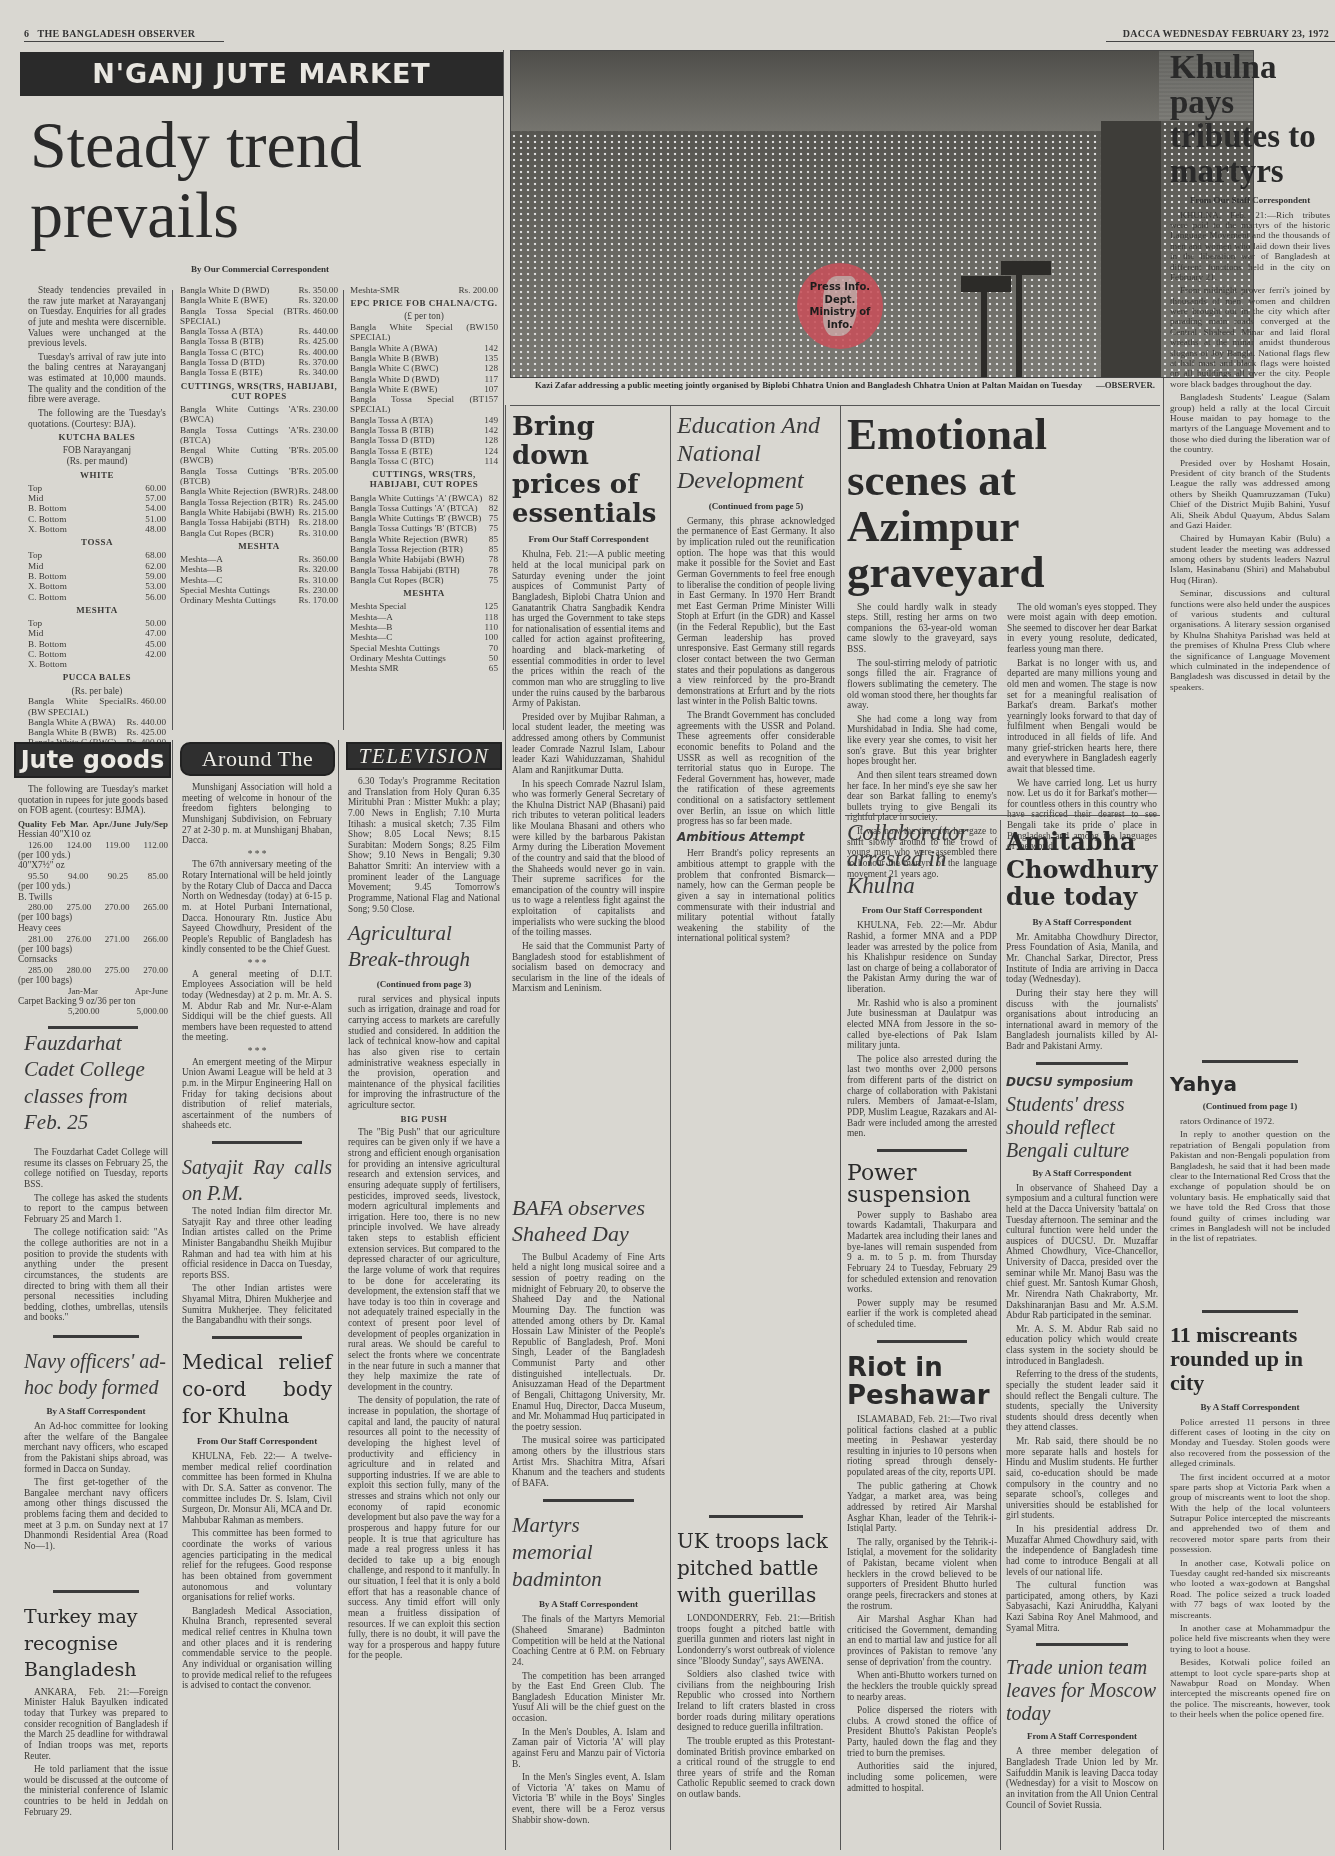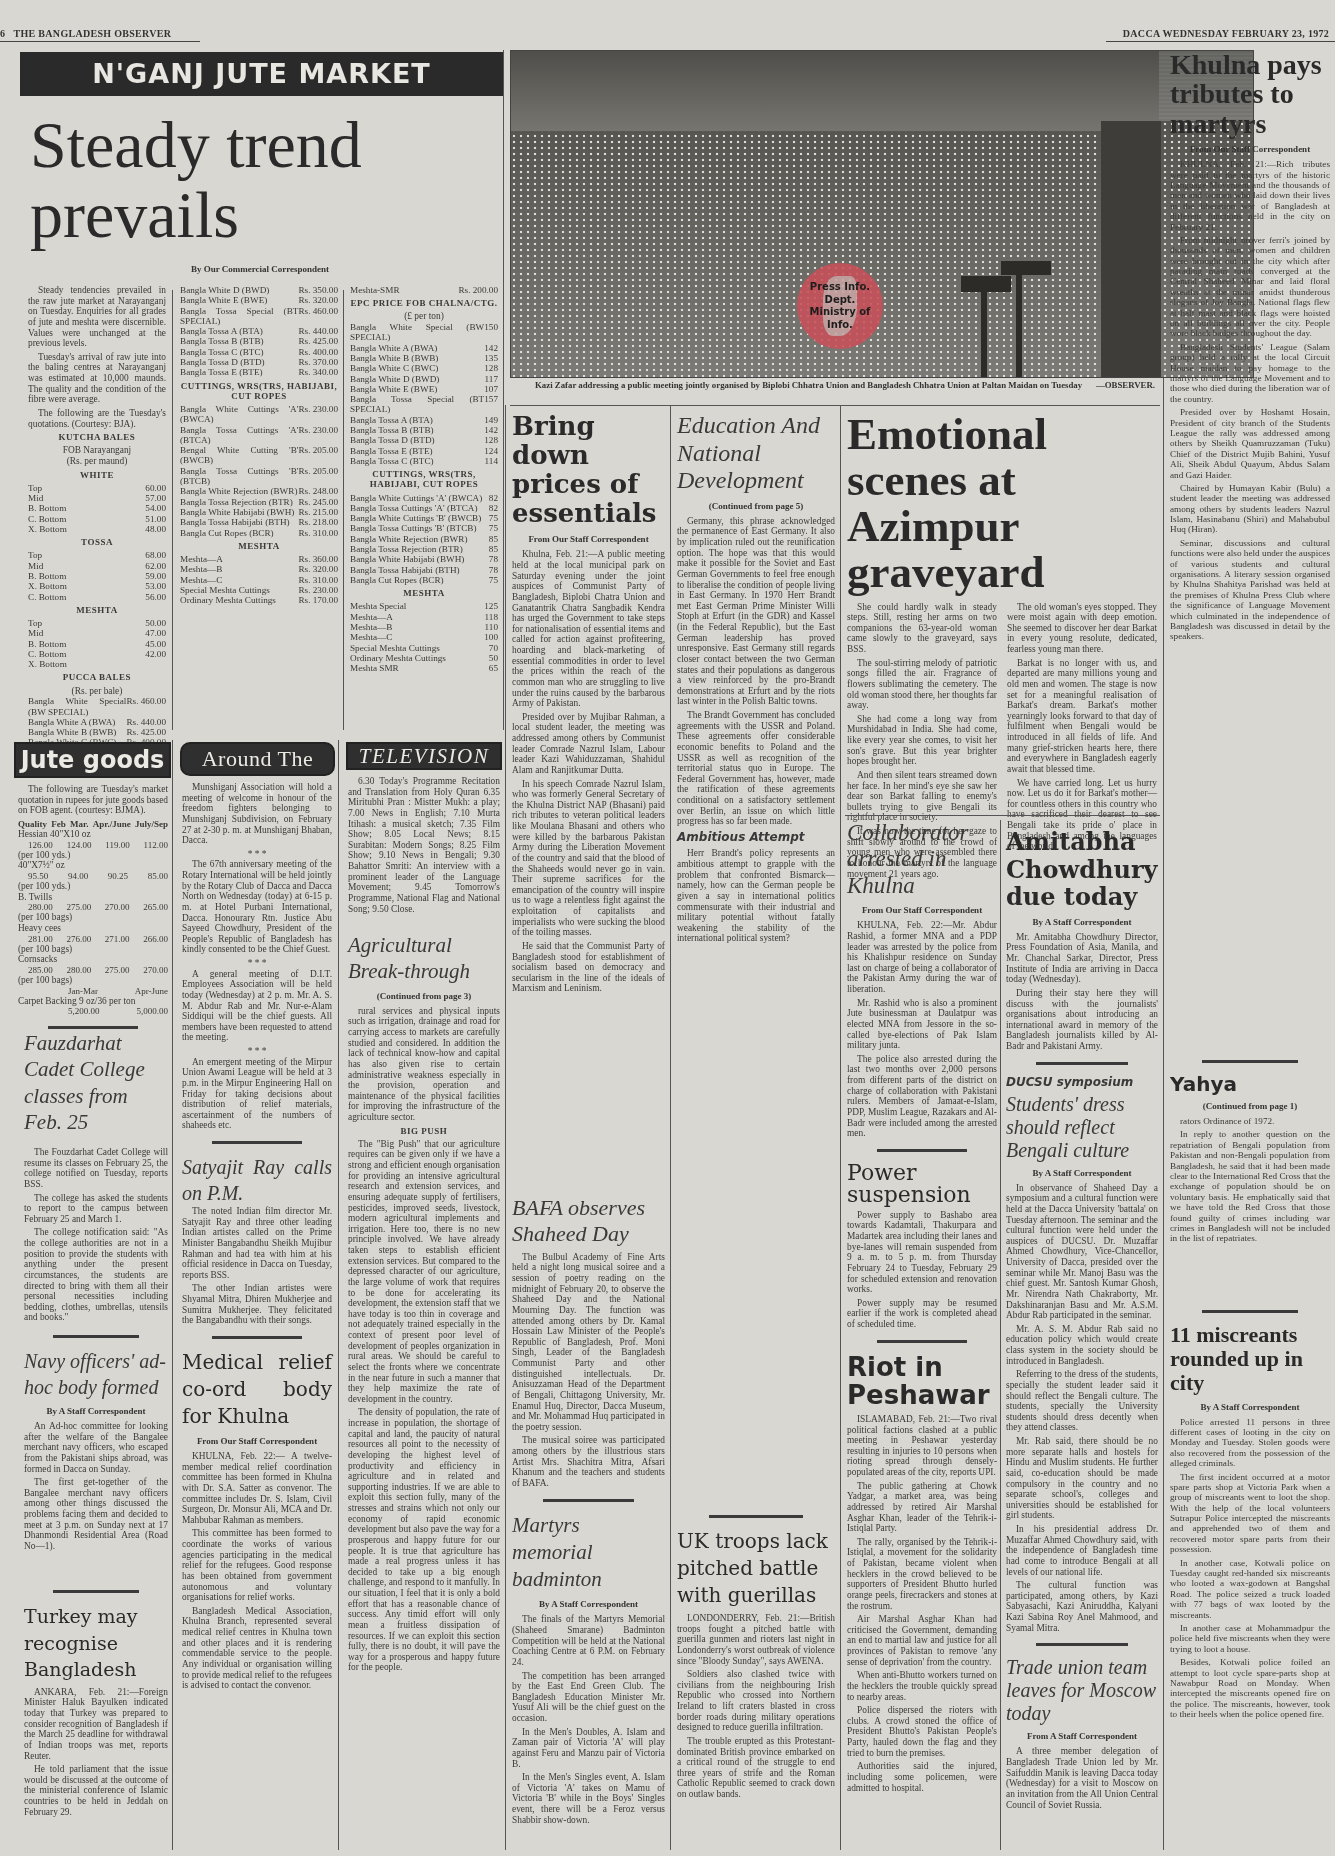--- a/index.html
+++ b/index.html
@@ -52,21 +52,21 @@
   .stamp span { position: relative; }
   .caption { font-size: 8.8px; font-weight: bold; line-height: 1.15; color: #333; }
   .sub-italic-sans { font-family: "DejaVu Sans", sans-serif; font-style: italic; font-weight: bold; font-size: 12px; color: #3a3a3a; margin: 4px 0; }
   .tab-row { display: flex; justify-content: space-between; font-size: 9px; line-height: 1.12; }
 </style>
 </head>
 <body>
 
 <div class="page">
 
-  <div class="abs folio" style="left:0; width:200px;">
+  <div class="abs folio" style="left:24px; width:200px;">
     <span>6</span>&nbsp;&nbsp;
     <span>THE BANGLADESH OBSERVER</span>
   </div>
   <div class="abs folio" style="left:1106px; width:240px; text-align:center;">
     <span>DACCA WEDNESDAY FEBRUARY 23, 1972</span>
   </div>
 
   <div class="vrule" style="left:172px; top:290px; height:440px;"></div>
   <div class="vrule" style="left:343px; top:290px; height:440px;"></div>
   <div class="vrule" style="left:503px; top:50px; height:680px;"></div>
@@ -406,21 +406,21 @@
     <div class="abs" style="left:505px; top:220px; width:6px; height:110px; background:#2c2b28;"></div>
     <div class="abs" style="left:490px; top:210px; width:50px; height:14px; background:#2c2b28;"></div>
   </div>
   <div class="abs caption" style="left:535px; top:380px; width:620px;">
     <span>Kazi Zafar addressing a public meeting jointly organised by Biplobi Chhatra Union and Bangladesh Chhatra Union at Paltan Maidan on Tuesday</span>
     <span style="float:right;">—OBSERVER.</span>
   </div>
   <div class="hrule" style="left:510px; top:405px; width:650px;"></div>
 
   <div class="abs" style="left:1170px; top:50px; width:160px;">
-    <div class="hl-serif" style="font-size:28px; line-height:1.05;">Khulna pays tributes to martyrs</div>
+    <div class="hl-serif" style="font-size:33px; line-height:1.05;">Khulna pays tributes to martyrs</div>
     <div class="byline">From Our Staff Correspondent</div>
     <div class="body" style="font-size:9.2px;">
       <p>KHULNA, Feb. 21:—Rich tributes were paid to the martyrs of the historic Language Movement and the thousands of men and women who laid down their lives in the liberation war of Bangladesh at different functions held in the city on February 21.</p>
       <p>From midnight prover ferri's joined by thousands of men, women and children were brought out in the city which after parading main roads converged at the Central Shaheed Minar and laid floral wreaths at the minar amidst thunderous slogans of Joy Bangla. National flags flew at half mast and black flags were hoisted on all buildings all over the city. People wore black badges throughout the day.</p>
       <p>Bangladesh Students' League (Salam group) held a rally at the local Circuit House maidan to pay homage to the martyrs of the Language Movement and to those who died during the liberation war of the country.</p>
       <p>Presided over by Hoshamt Hosain, President of city branch of the Students League the rally was addressed among others by Sheikh Quamruzzaman (Tuku) Chief of the District Mujib Bahini, Yusuf Ali, Sheik Abdul Quayum, Abdus Salam and Gazi Haider.</p>
       <p>Chaired by Humayan Kabir (Bulu) a student leader the meeting was addressed among others by students leaders Nazrul Islam, Hasinabanu (Shiri) and Mahabubul Huq (Hiran).</p>
       <p>Seminar, discussions and cultural functions were also held under the auspices of various students and cultural organisations. A literary session organised by Khulna Shahitya Parishad was held at the premises of Khulna Press Club where the significance of Language Movement which culminated in the independence of Bangladesh was discussed in detail by the speakers.</p>
     </div>
   </div>
@@ -649,21 +649,21 @@
     <div class="hl-serif" style="font-size:20px; font-weight:normal; line-height:1.35; font-family:'DejaVu Serif',serif;">Medical relief co-ord body for Khulna</div>
     <div class="byline">From Our Staff Correspondent</div>
     <p>KHULNA, Feb. 22:— A twelve-member medical relief coordination committee has been formed in Khulna with Dr. S.A. Satter as convenor. The committee includes Dr. S. Islam, Civil Surgeon, Dr. Monsur Ali, MCA and Dr. Mahbubar Rahman as members.</p>
     <p>This committee has been formed to coordinate the works of various agencies participating in the medical relief for the refugees. Good response has been obtained from government autonomous and voluntary organisations for relief works.</p>
     <p>Bangladesh Medical Association, Khulna Branch, represented several medical relief centres in Khulna town and other places and it is rendering commendable service to the people. Any individual or organisation willing to provide medical relief to the refugees is advised to contact the convenor.</p>
   </div>
 
   <div class="abs banner-box" style="left:346px; top:742px; width:156px; height:28px; font-family:'Liberation Serif',serif; font-style:italic; font-size:21px; line-height:24px; letter-spacing:1.5px;">TELEVISION</div>
   <div class="abs body" style="left:348px; top:776px; width:152px;">
     <p>6.30 Today's Programme Recitation and Translation from Holy Quran 6.35 Miritubhi Pran : Mistter Mukh: a play; 7.00 News in English; 7.10 Murta Itihash: a musical sketch; 7.35 Film Show; 8.05 Local News; 8.15 Surabitan: Modern Songs; 8.25 Film Show; 9.10 News in Bengali; 9.30 Bahattor Smriti: An interview with a prominent leader of the Language Movement; 9.45 Tomorrow's Programme, National Flag and National Song; 9.50 Close.</p>
-    <div class="hl-italic" style="font-size:21px; line-height:1.25; margin-top:18px;">Agricultural Break-through</div>
+    <div class="hl-italic" style="font-size:21px; line-height:1.25; margin-top:6px;">Agricultural Break-through</div>
     <div class="byline">(Continued from page 3)</div>
     <p>rural services and physical inputs such as irrigation, drainage and road for carrying access to markets are carefully studied and considered. In addition the lack of technical know-how and capital has also given rise to certain administrative weakness especially in the provision, operation and maintenance of the physical facilities for improving the infrastructure of the agriculture sector.</p>
     <div class="subhead">BIG PUSH</div>
     <p>The "Big Push" that our agriculture requires can be given only if we have a strong and efficient enough organisation for providing an intensive agricultural research and extension services, and ensuring adequate supply of fertilisers, pesticides, improved seeds, livestock, modern agricultural implements and irrigation. Here too, there is no new principle involved. We have already taken steps to establish efficient extension services. But compared to the depressed character of our agriculture, the large volume of work that requires to be done for accelerating its development, the extension staff that we have today is too thin in coverage and not adequately trained especially in the context of present poor level of development of peoples organization in rural areas. We should be careful to select the fronts where we concentrate in the near future in such a manner that they help maximize the rate of development in the country.</p>
     <p>The density of population, the rate of increase in population, the shortage of capital and land, the paucity of natural resources all point to the necessity of developing the highest level of productivity and efficiency in agriculture and in related and supporting industries. If we are able to exploit this section fully, many of the stresses and strains which not only our economy of rapid economic development but also pave the way for a prosperous and happy future for our people. It is true that agriculture has made a real progress unless it has decided to take up a big enough challenge, and respond to it manfully. In our situation, I feel that it is only a bold effort that has a reasonable chance of success. Any timid effort will only mean a fruitless dissipation of resources. If we can exploit this section fully, there is no doubt, it will pave the way for a prosperous and happy future for the people.</p>
   </div>
 
   <div class="abs" style="left:512px; top:1195px; width:153px;">
     <div class="hl-italic" style="font-size:22px; line-height:1.2;">BAFA observes Shaheed Day</div>
     <div class="body" style="margin-top:4px;">

